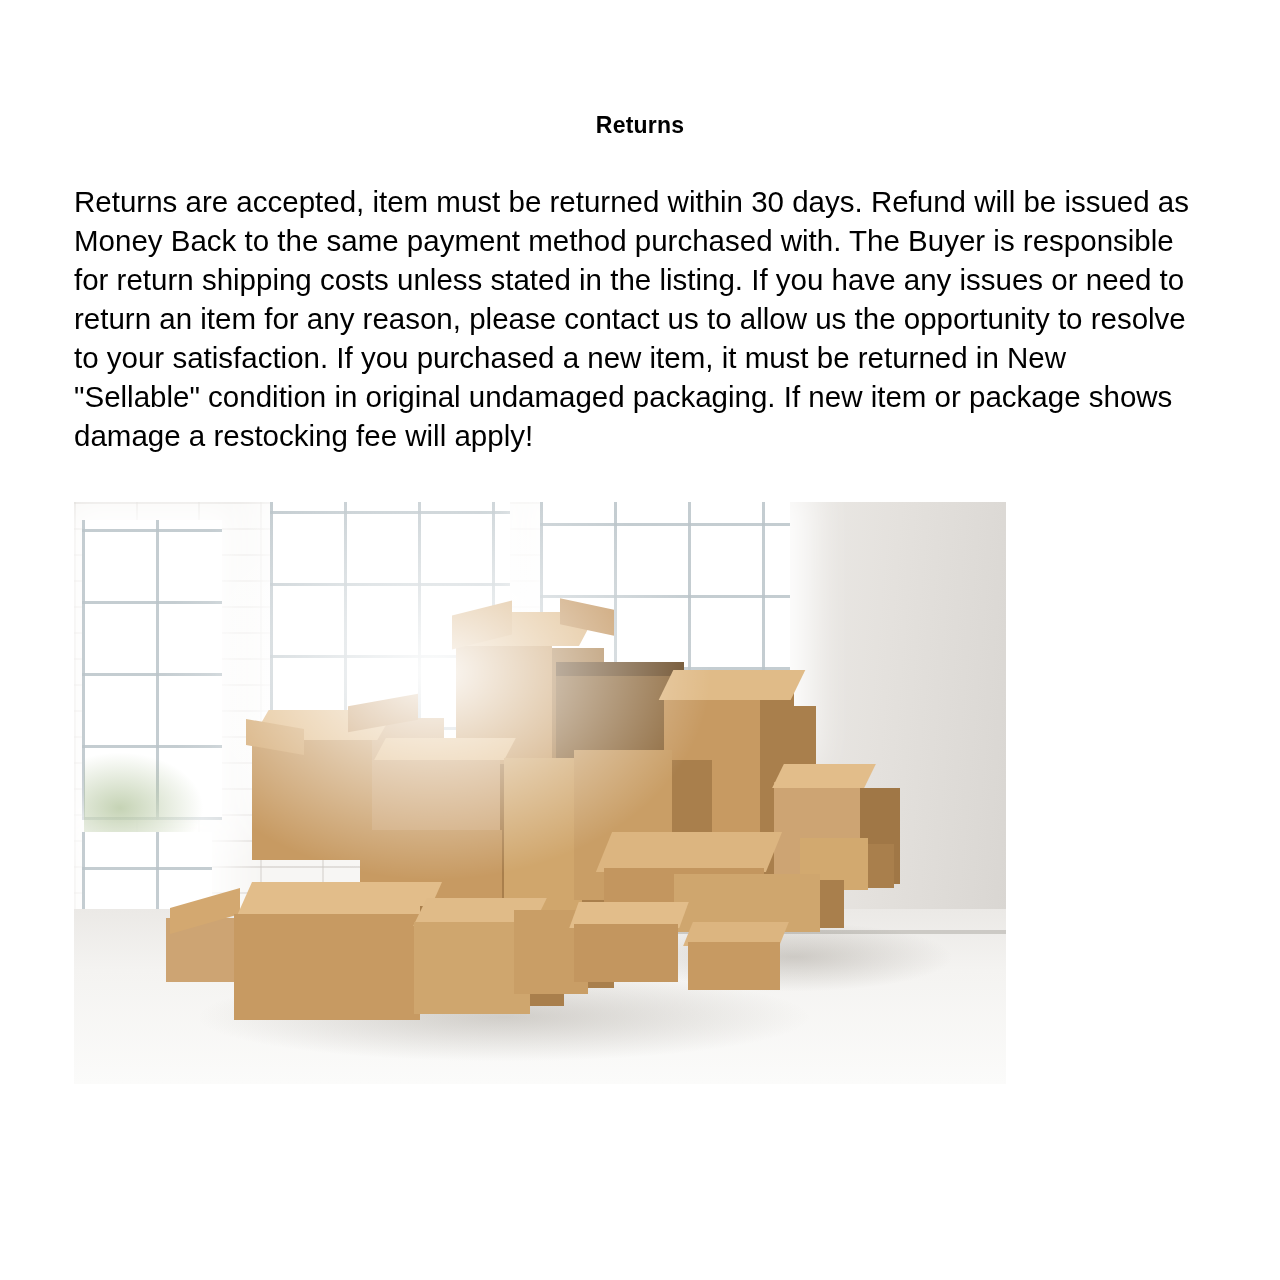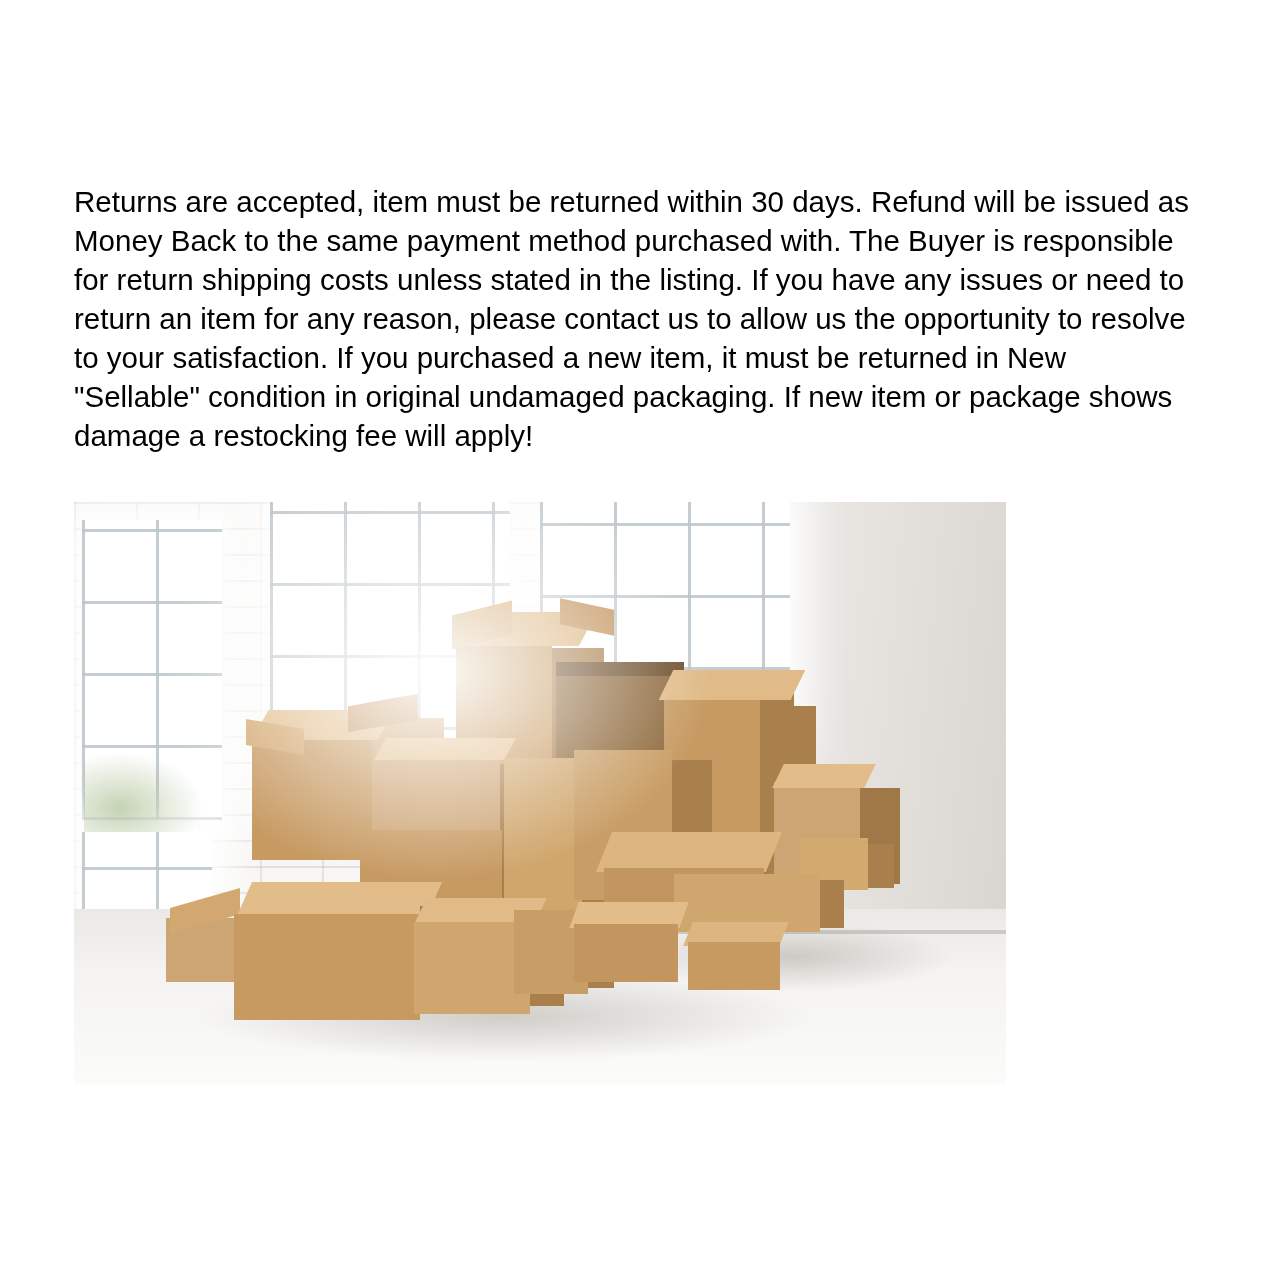--- a/index.html
+++ b/index.html
@@ -125,20 +125,21 @@
     position: absolute;
     background: radial-gradient(ellipse at center, rgba(120,112,100,.30), rgba(120,112,100,0) 70%);
     border-radius: 50%;
   }
 </style>
 </head>
 <body>
 
 <div class="page">
 
+  <div class="doc-title">Returns</div>
 
   <div class="doc-body">Returns are accepted, item must be returned within 30 days. Refund will be issued as Money Back to the same payment method purchased with. The Buyer is responsible for return shipping costs unless stated in the listing. If you have any issues or need to return an item for any reason, please contact us to allow us the opportunity to resolve to your satisfaction. If you purchased a new item, it must be returned in New "Sellable" condition in original undamaged packaging. If new item or package shows damage a restocking fee will apply!</div>
 
   <div class="photo-frame">
     <div class="room">
 
       <div class="brick"></div>
       <div class="wall-right"></div>
 
       <div class="window win-a">

